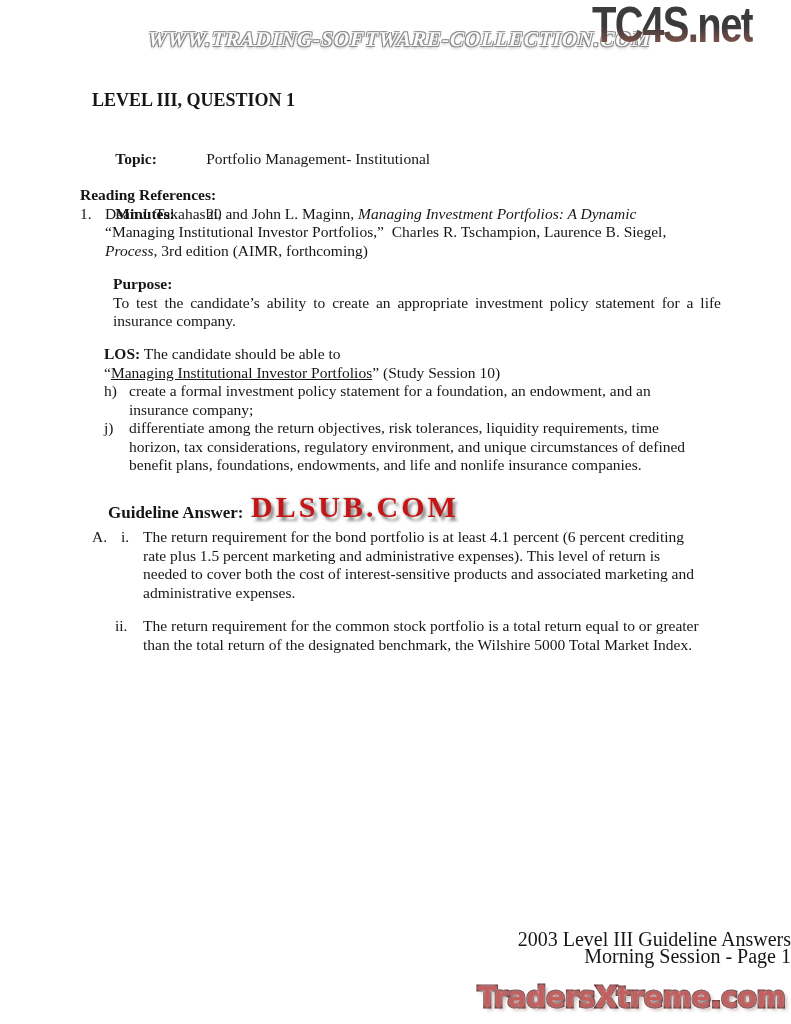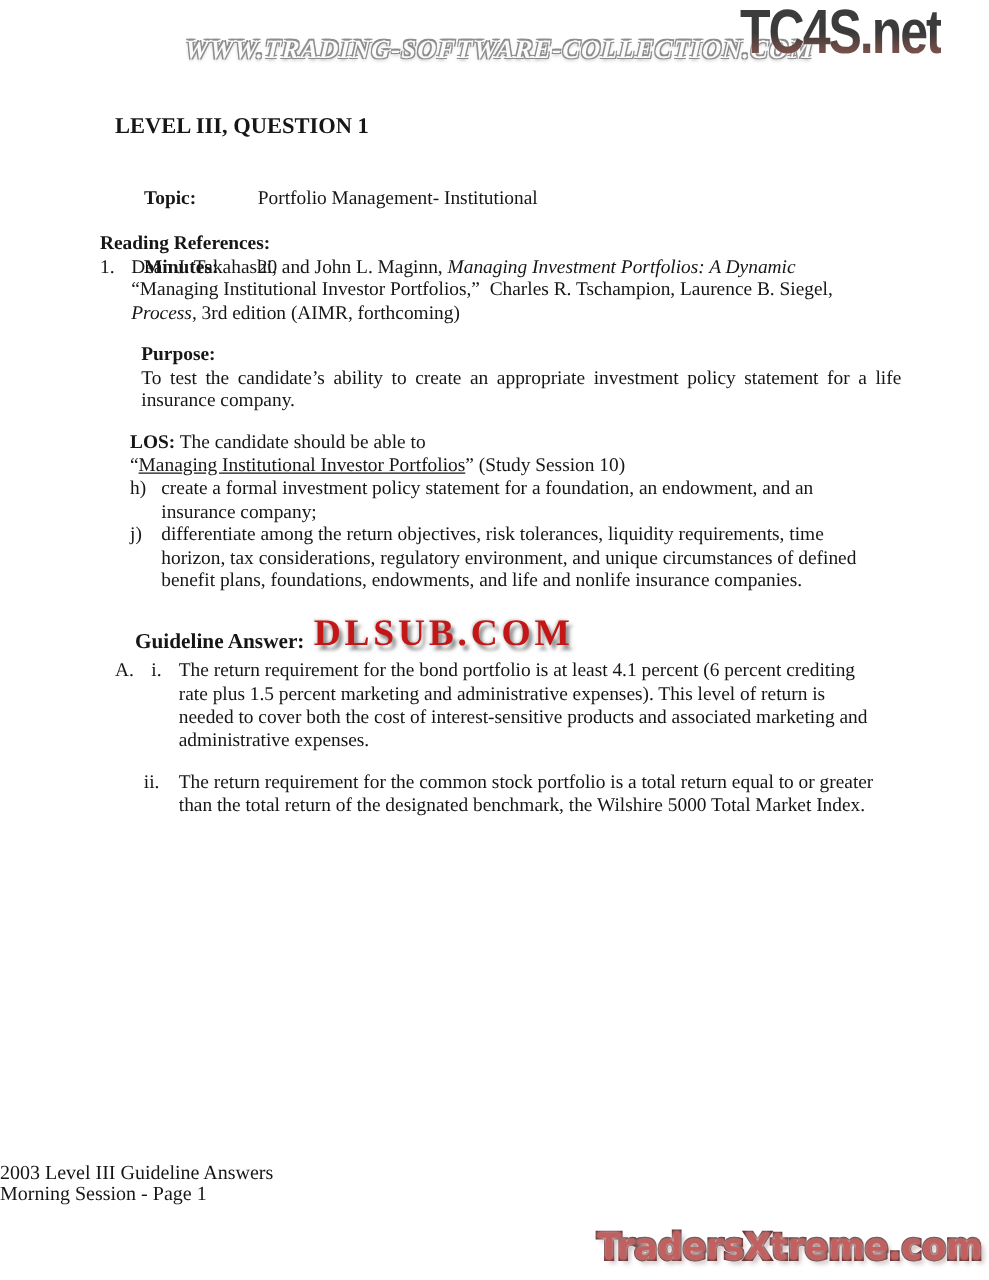--- a/index.html
+++ b/index.html
@@ -83,22 +83,22 @@
   .answer-i { position:absolute; left:92px; top:528px; width:608px; }
   .answer-i .m-a { position:absolute; left:0; top:0; white-space:pre; }
   .answer-i .m-i { position:absolute; left:29px; top:0; white-space:pre; }
   .answer-i .txt { padding-left:51px; }
 
   .answer-ii { position:absolute; left:92px; top:617px; width:608px; }
   .answer-ii .m-ii { position:absolute; left:23px; top:0; white-space:pre; }
   .answer-ii .txt { padding-left:51px; }
 
   .footer {
-    position:absolute; left:0; top:931px; width:791px; text-align:left;
-    font-size:16px; line-height:16.5px;
+    position:absolute; left:0; top:931px; width:791px; text-align:right;
+    font-size:20px; line-height:16.5px;
   }
 </style>
 </head>
 <body>
 
 <div class="page">
 
   <div class="wm-top">WWW.TRADING-SOFTWARE-COLLECTION.COM</div>
   <div class="wm-tc4s">TC4S.net</div>
   <div class="wm-dlsub">DLSUB.COM</div>

